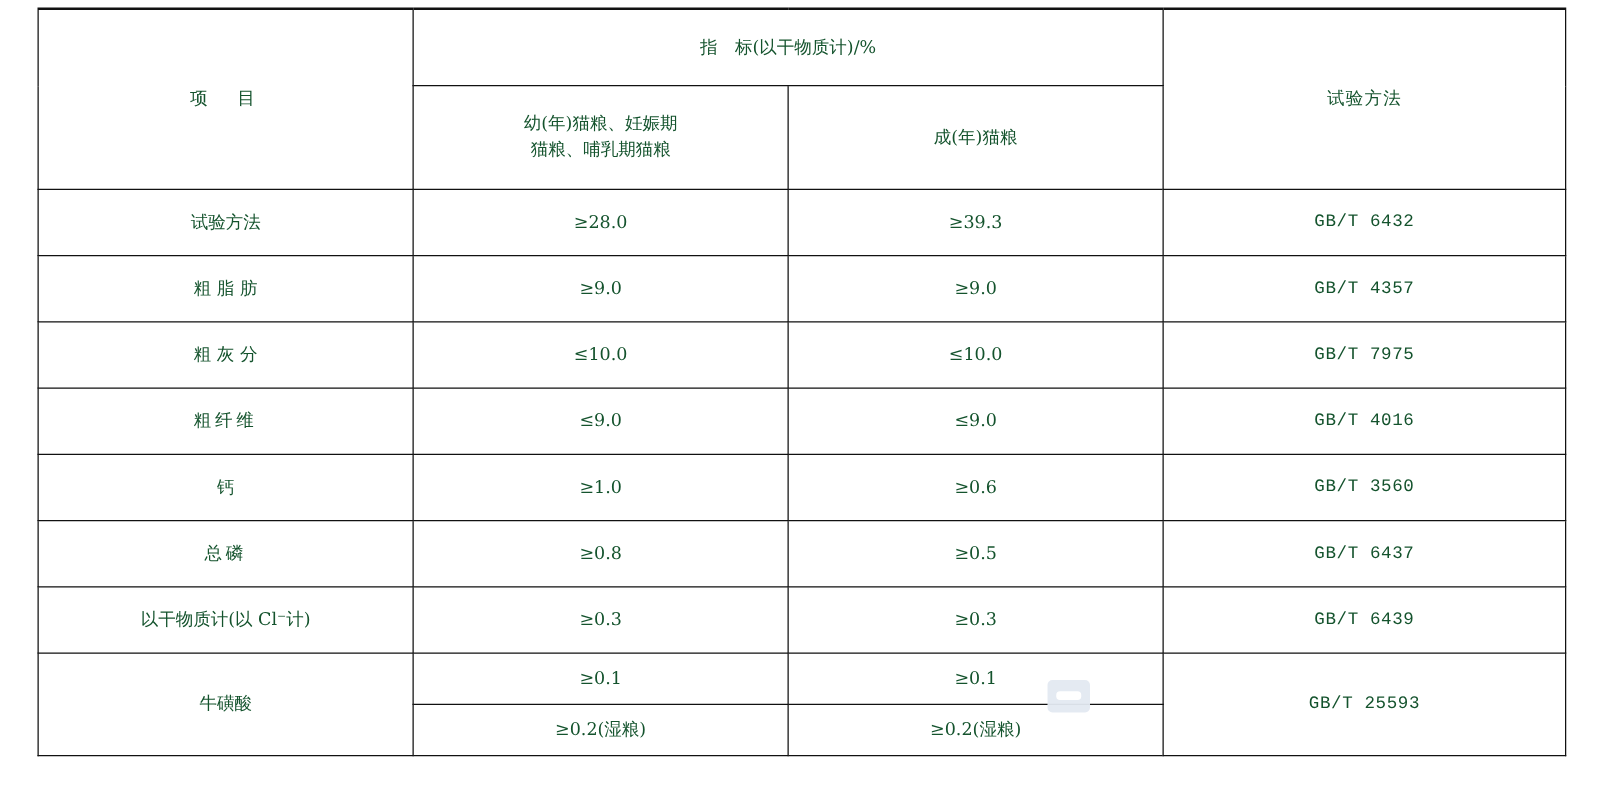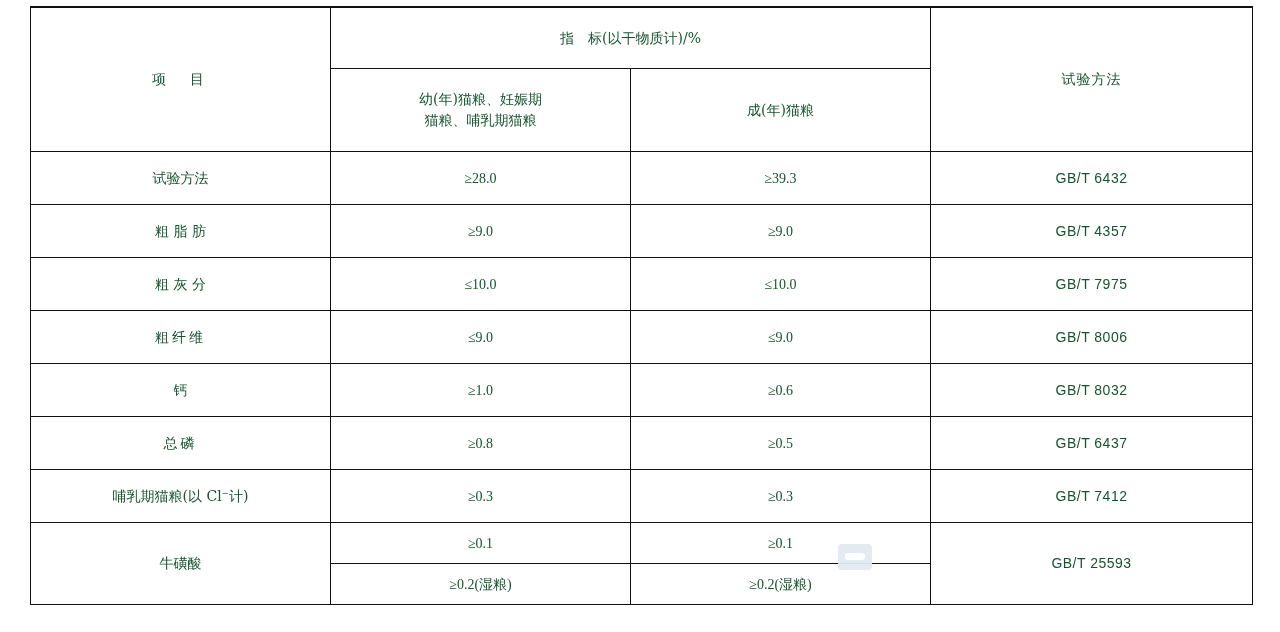--- a/index.html
+++ b/index.html
@@ -43,22 +43,22 @@
   .col-a { width: 300px; }
   .col-b { width: 300px; }
   .col-method { width: 322px; }
 
   .hdr-item { font-size: 20px; letter-spacing: 6px; }
   .hdr-index { font-size: 20px; }
   .hdr-sub { font-size: 19px; line-height: 1.55; }
   .hdr-method { font-size: 20px; letter-spacing: 1px; }
 
   .row-label { font-size: 20px; }
-  .val { font-size: 19px; font-family: Liberation Serif, serif; }
-  .method { font-size: 19px; font-family: Liberation Sans, sans-serif; letter-spacing: 0.5px; }
+  .val { font-size: 19px; }
+  .method { font-size: 19px; font-family: Liberation Mono, monospace; letter-spacing: 0.5px; }
 
   .h-tall { height: 56px; }
   .h-norm { height: 53px; }
   .h-sub { height: 78px; }
   .h-small { height: 41px; }
 
   .sp-wide { letter-spacing: 5px; }
   .sp-mid { letter-spacing: 3px; }
 
   .watermark {
@@ -123,39 +123,39 @@
       <tr class="h-norm">
         <td class="row-label">粗 灰 分</td>
         <td class="val">≤10.0</td>
         <td class="val">≤10.0</td>
         <td class="method">GB/T 7975</td>
       </tr>
       <tr class="h-norm">
         <td class="row-label sp-mid">粗纤维</td>
         <td class="val">≤9.0</td>
         <td class="val">≤9.0</td>
-        <td class="method">GB/T 8006</td>
+        <td class="method">GB/T 4016</td>
       </tr>
       <tr class="h-norm">
         <td class="row-label">钙</td>
         <td class="val">≥1.0</td>
         <td class="val">≥0.6</td>
-        <td class="method">GB/T 8032</td>
+        <td class="method">GB/T 3560</td>
       </tr>
       <tr class="h-norm">
         <td class="row-label sp-mid">总磷</td>
         <td class="val">≥0.8</td>
         <td class="val">≥0.5</td>
         <td class="method">GB/T 6437</td>
       </tr>
       <tr class="h-norm">
-        <td class="row-label">哺乳期猫粮(以 Cl⁻计)</td>
+        <td class="row-label">以干物质计(以 Cl⁻计)</td>
         <td class="val">≥0.3</td>
         <td class="val">≥0.3</td>
-        <td class="method">GB/T 7412</td>
+        <td class="method">GB/T 6439</td>
       </tr>
 
       <tr class="h-small">
         <td rowspan="2" class="row-label">牛磺酸</td>
         <td class="val">≥0.1</td>
         <td class="val">≥0.1</td>
         <td rowspan="2" class="method">GB/T 25593</td>
       </tr>
       <tr class="h-small">
         <td class="val">≥0.2(湿粮)</td>

